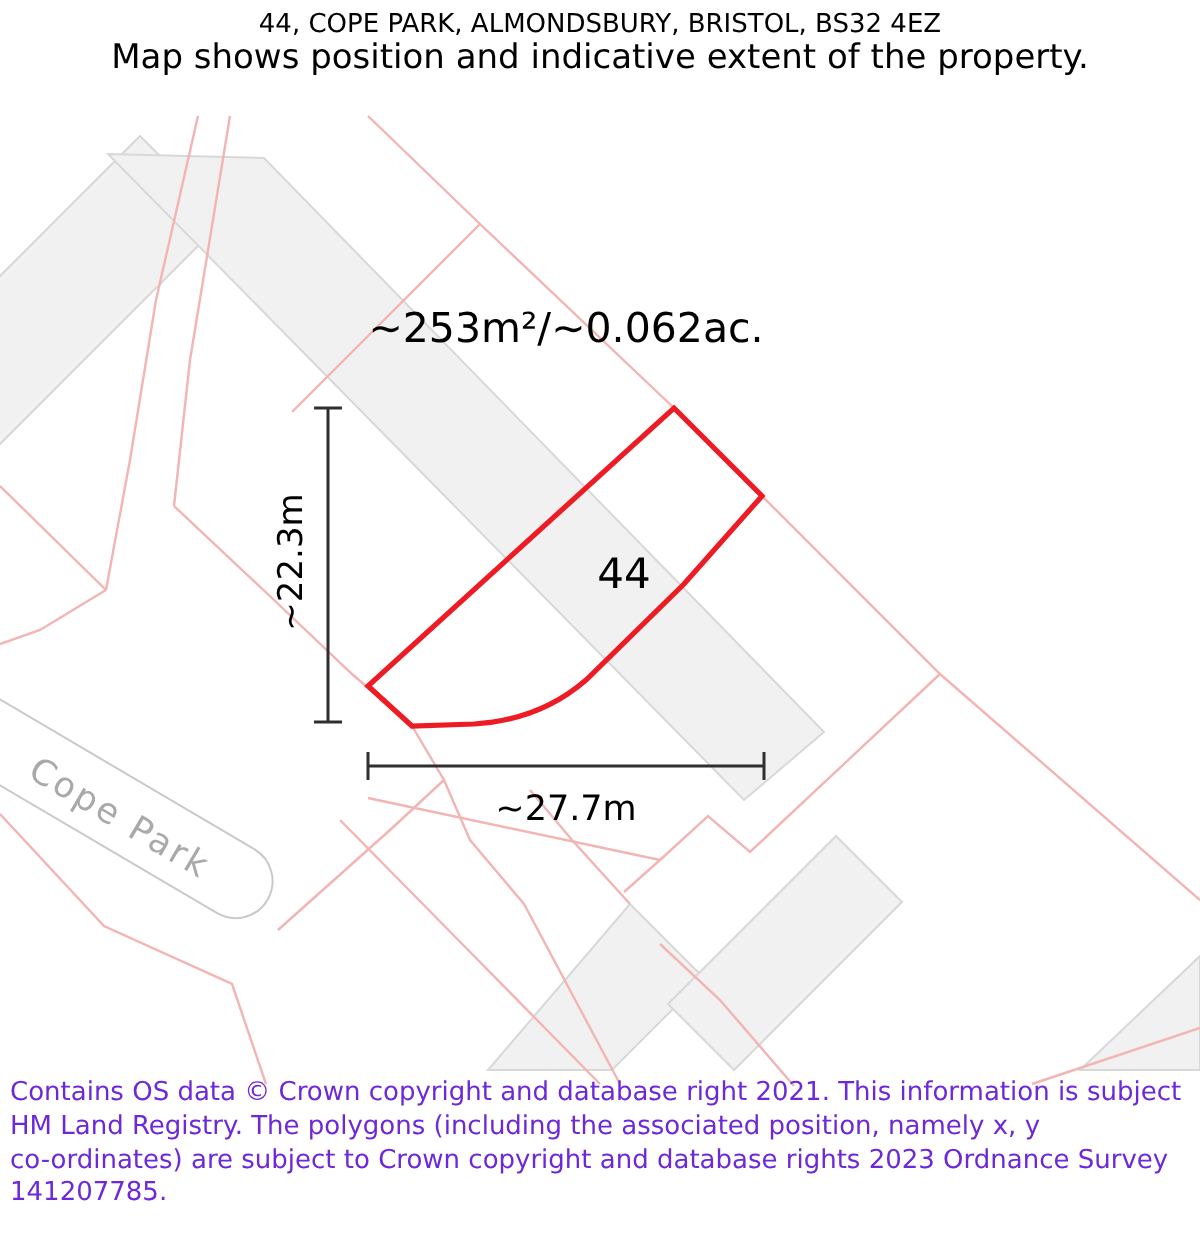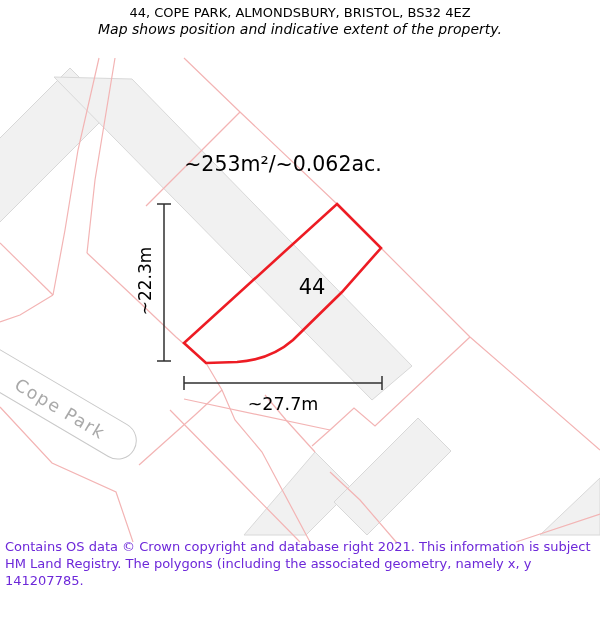--- a/index.html
+++ b/index.html
@@ -5,21 +5,21 @@
   html,body{margin:0;padding:0;}
   body{
     width:600px;height:625px;position:relative;overflow:hidden;
     background:#ffffff;font-family:"DejaVu Sans","Liberation Sans",sans-serif;
   }
   .header{
     position:absolute;top:4px;left:0;width:600px;text-align:center;
     color:#000;z-index:2;
   }
   .header .title{font-size:13px;line-height:17px;}
-  .header .subtitle{font-size:14px;line-height:17px;font-style:italic;}
+  .header .subtitle{font-size:17px;line-height:17px;}
   svg.map{position:absolute;left:0;top:0;z-index:1;}
   .bldg{fill:#f1f1f1;stroke:#d8d8d8;stroke-width:1;}
   .road{fill:#ffffff;stroke:#c9c9c9;stroke-width:1;}
   .pink{fill:none;stroke:#f3b4b4;stroke-width:1.2;}
   .parcel{fill:none;stroke:#ed1c24;stroke-width:2.6;stroke-linejoin:miter;}
   .dim{stroke:#2f2f2f;stroke-width:1.5;}
   .lbl{fill:#000;}
   .area-lbl{font-size:20.5px;}
   .plot-lbl{font-size:21px;}
   .wdim-lbl{font-size:17.5px;}
@@ -88,15 +88,16 @@
     <line class="dim" x1="382" y1="376" x2="382" y2="390"></line>
     <text class="lbl wdim-lbl" x="283" y="410" text-anchor="middle">~27.7m</text>
   </g>
 
   <text class="lbl area-lbl" x="283" y="171" text-anchor="middle">~253m²/~0.062ac.</text>
   <text class="lbl plot-lbl" x="312" y="294" text-anchor="middle">44</text>
 </svg>
 
 <div class="footer">
   <div>Contains OS data © Crown copyright and database right 2021. This information is subject</div>
-  <div>HM Land Registry. The polygons (including the associated geometry, namely x, y</div>
+  <div>HM Land Registry. The polygons (including the associated position, namely x, y</div>
+  <div>co-ordinates) are subject to Crown copyright and database rights 2023 Ordnance Survey</div>
   <div>141207785.</div>
 </div>
 
 </body></html>

